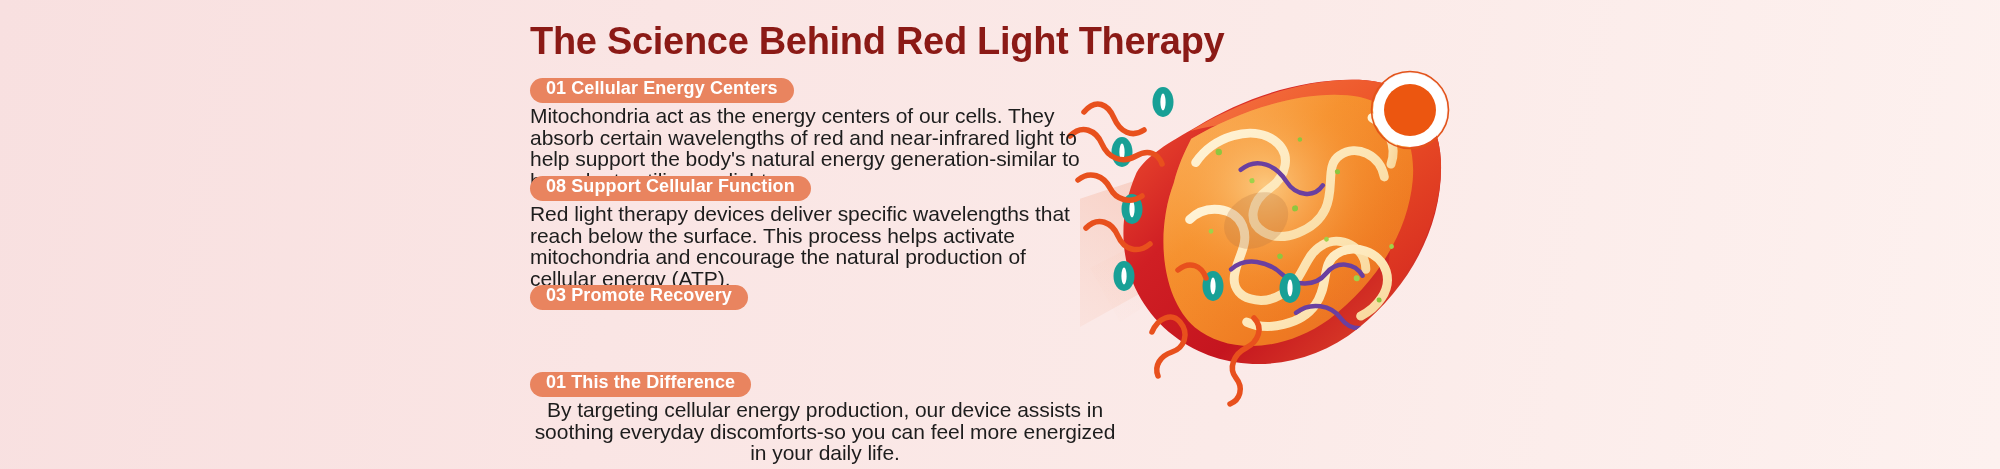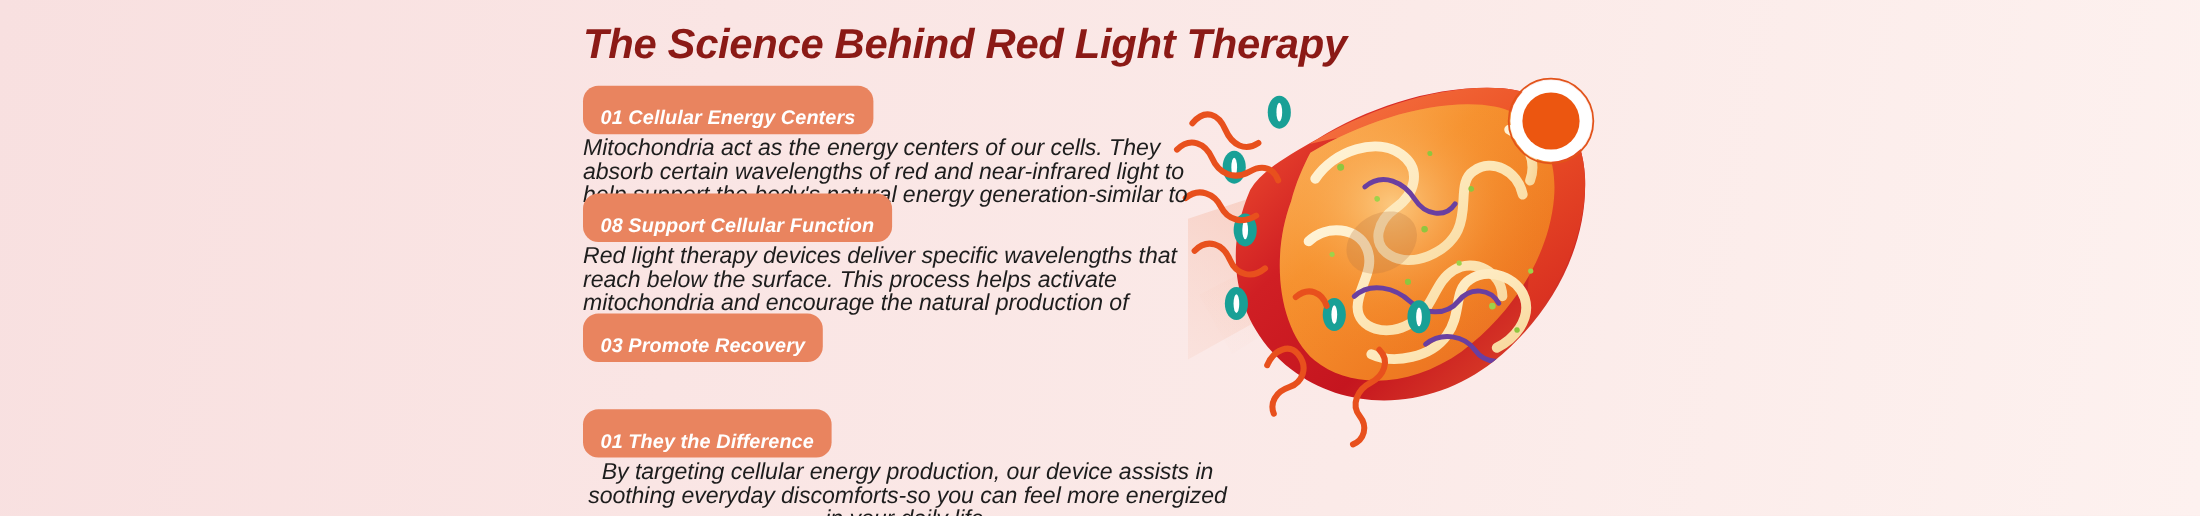--- a/index.html
+++ b/index.html
@@ -9,33 +9,33 @@
     background:#f9e2e2;
   }
   #stage{
     position:relative;width:2000px;height:469px;overflow:hidden;
     background:linear-gradient(100deg,#f8e0e0 0%,#fae5e4 32%,#fbeae8 62%,#fdf1ef 100%);
   }
   
   .beam-layer{position:absolute;inset:0;}
   
   .content{
-    position:absolute;left:0;top:0;width:1120px;height:469px;font-style:italic;
+    position:absolute;left:0;top:0;width:1120px;height:469px;
   }
   .title{
     position:absolute;left:530px;top:20px;
     font-size:38px;font-weight:bold;color:#8b1a16;
     letter-spacing:-0.3px;white-space:nowrap;
   }
   .section{position:absolute;left:530px;}
   .badge{
     display:inline-block;
     background:#e9845f;color:#ffffff;
     font-size:18px;font-weight:bold;
-    padding:19px 16px 4px 16px;border-radius:14px;
+    padding:0 16px 4px 16px;border-radius:14px;
     letter-spacing:0.1px;white-space:nowrap;
     line-height:21px;
   }
   .badge .num{margin-right:5px;}
   .body-text{
     margin-top:2px;
     font-size:21px;line-height:21.5px;color:#1d1d1d;
     max-width:560px;
     letter-spacing:-0.05px;
   }
@@ -265,19 +265,19 @@
     </div>
 
     <div class="section s3">
       <div class="badge">
         <span class="num">03</span><span>Promote Recovery</span>
       </div>
     </div>
 
     <div class="section s4">
       <div class="badge">
-        <span class="num">01</span><span>They the Difference</span>
+        <span class="num">01</span><span>This the Difference</span>
       </div>
       <div class="body-text" style="max-width:600px;text-align:center;">By targeting cellular energy production, our device assists in soothing everyday discomforts-so you can feel more energized in your daily life.</div>
     </div>
 
   </div>
 </div>
 
 </body></html>

